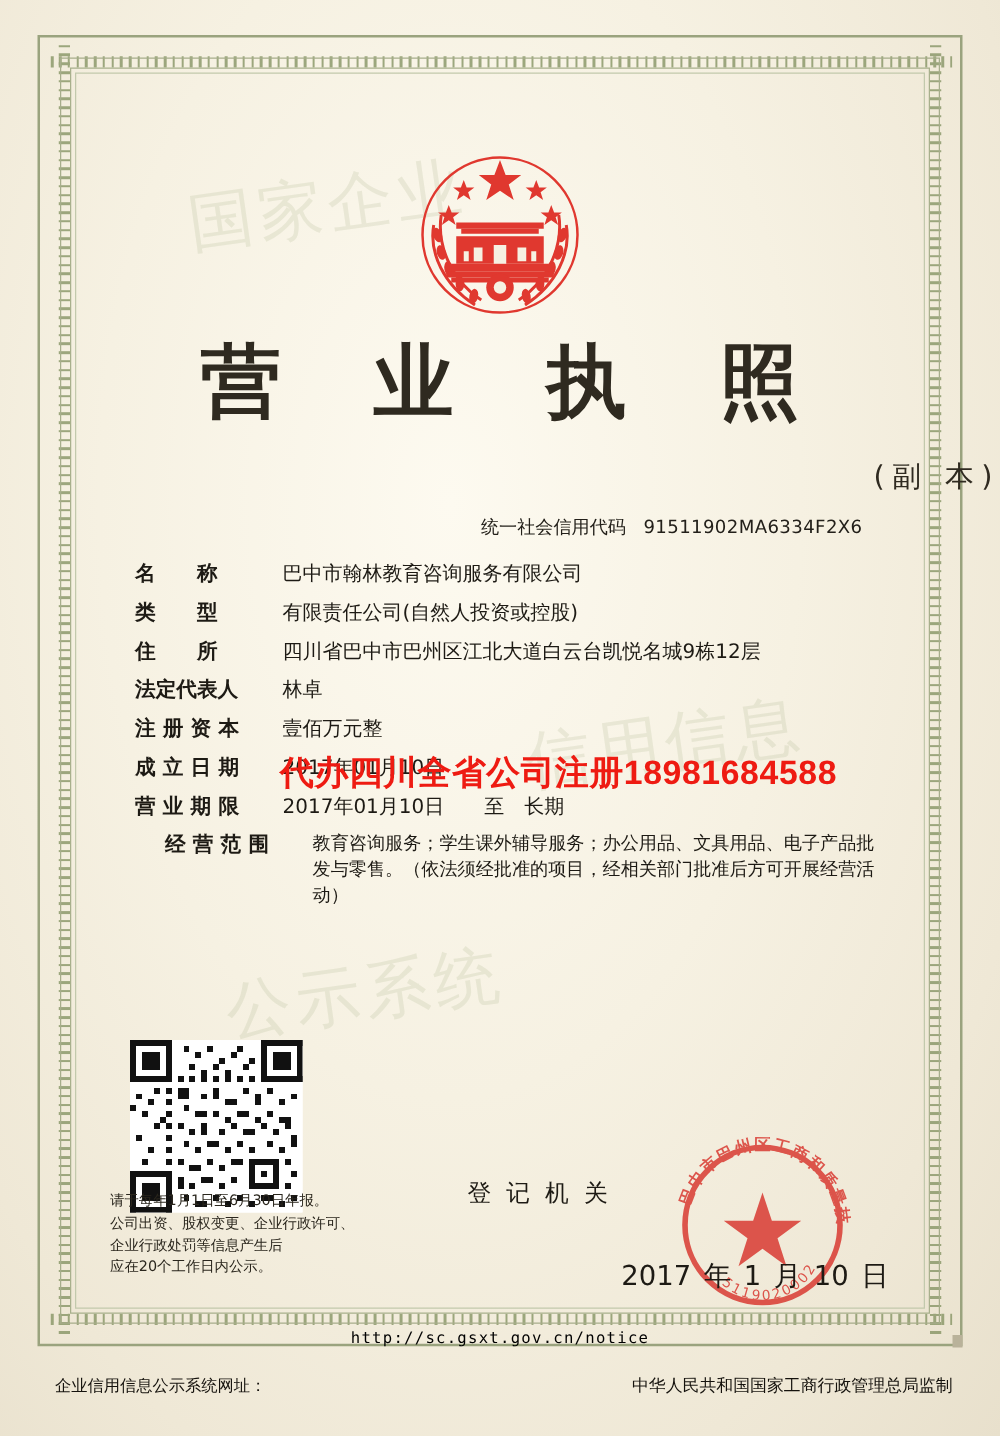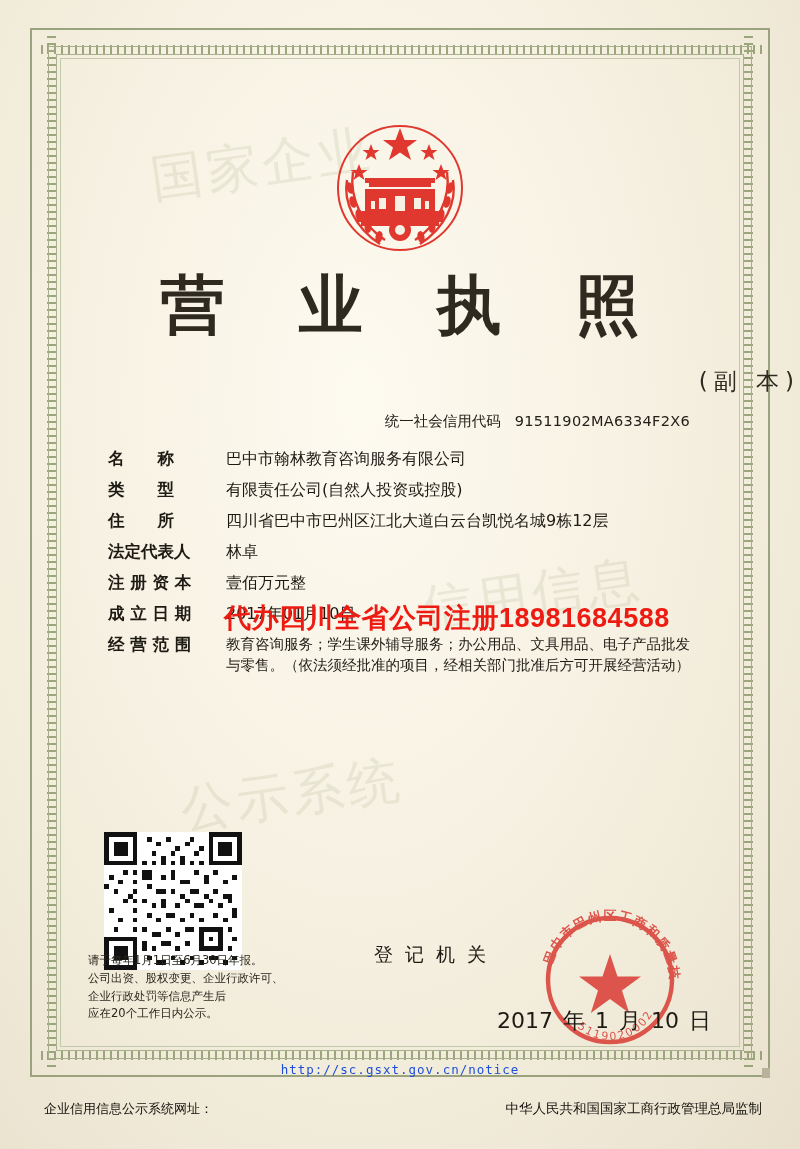--- a/index.html
+++ b/index.html
@@ -237,21 +237,21 @@
   }
 
   .url-strip {
     position: absolute;
     left: 0;
     right: 0;
     top: 1062px;
     text-align: center;
     font-family: "DejaVu Sans Mono", monospace;
     font-size: 12.5px;
-    color: #1d4ed8;
+    color: #000000;
     letter-spacing: 1px;
   }
 
   .footer-left {
     position: absolute;
     left: 44px;
     top: 1060px;
     font-family: "DejaVu Sans", sans-serif;
     font-size: 13px;
     color: #15120d;
@@ -372,21 +372,25 @@
       <div class="value">林卓</div>
     </div>
     <div class="row">
       <div class="label">注 册 资 本</div>
       <div class="value">壹佰万元整</div>
     </div>
     <div class="row">
       <div class="label">成 立 日 期</div>
       <div class="value">2017年01月10日</div>
     </div>
-    <div class="row" style="margin-top:4px;">
+    <div class="row">
+      <div class="label">营 业 期 限</div>
+      <div class="value">2017年01月10日　　至　长期</div>
+    </div>
+    <div class="row" style="margin-top:4px;margin-left:24px;">
       <div class="label">经 营 范 围</div>
       <div class="value small" style="width:470px;">教育咨询服务；学生课外辅导服务；办公用品、文具用品、电子产品批发与零售。（依法须经批准的项目，经相关部门批准后方可开展经营活动）</div>
     </div>
   </div>
 
   <div class="ad-overlay">代办四川全省公司注册18981684588</div>
 
   <div class="qr">
     <svg viewBox="0 0 29 29" width="138" height="138" shape-rendering="crispEdges">
       <rect width="29" height="29" fill="#ffffff"></rect>

